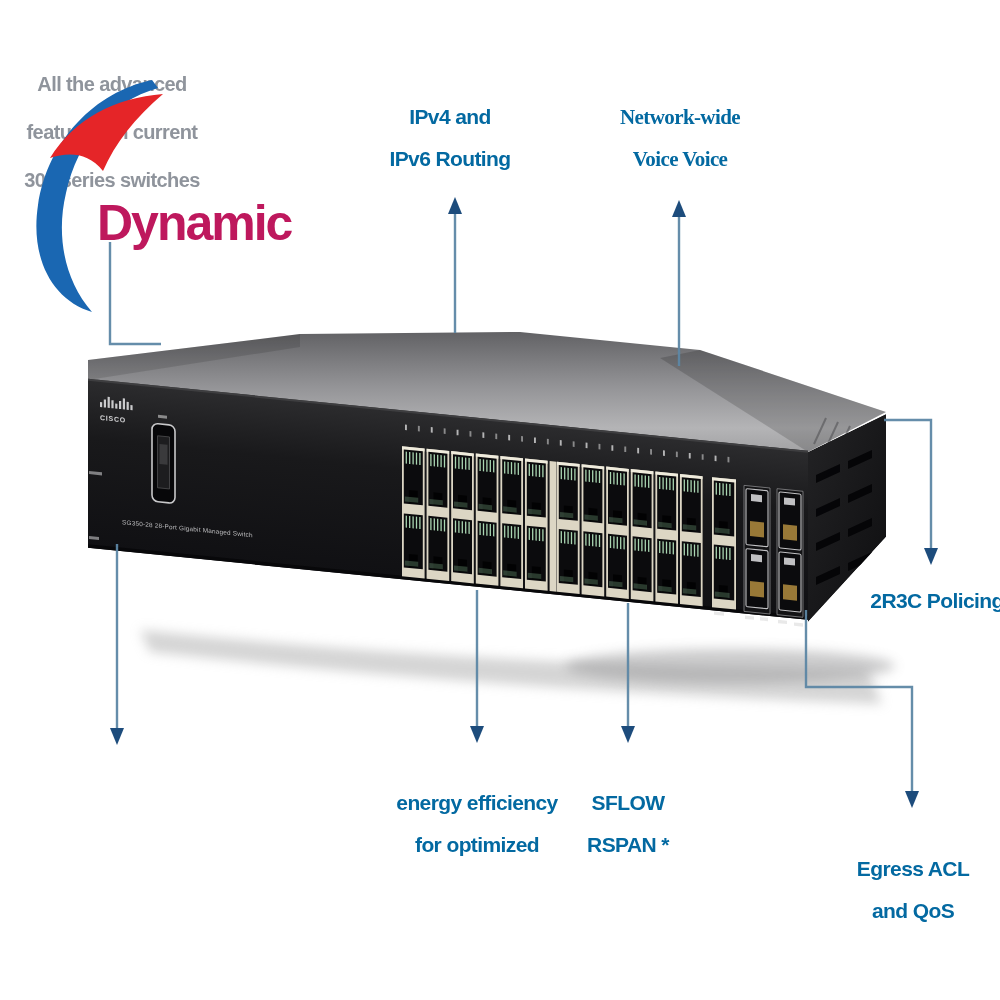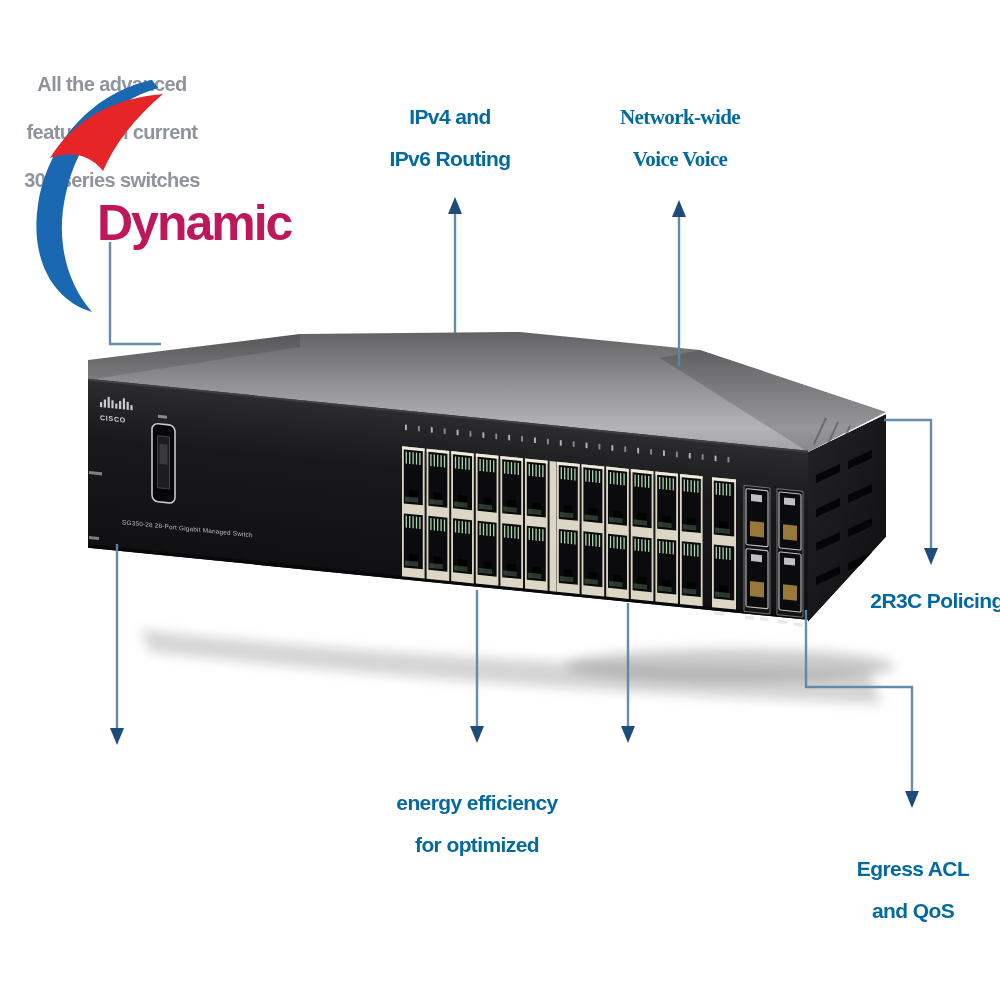--- a/index.html
+++ b/index.html
@@ -440,13 +440,17 @@
     <div>2R3C Policing</div>
   </div>
   <div id="c-egress" class="callout">
     <div>Egress ACL</div>
     <div>and QoS</div>
   </div>
   <div id="c-eee" class="callout">
     <div>energy efficiency</div>
     <div>for optimized</div>
   </div>
+  <div id="c-sflow" class="callout">
+    <div>SFLOW</div>
+    <div>RSPAN *</div>
+  </div>
 </div>
 
 </body></html>

